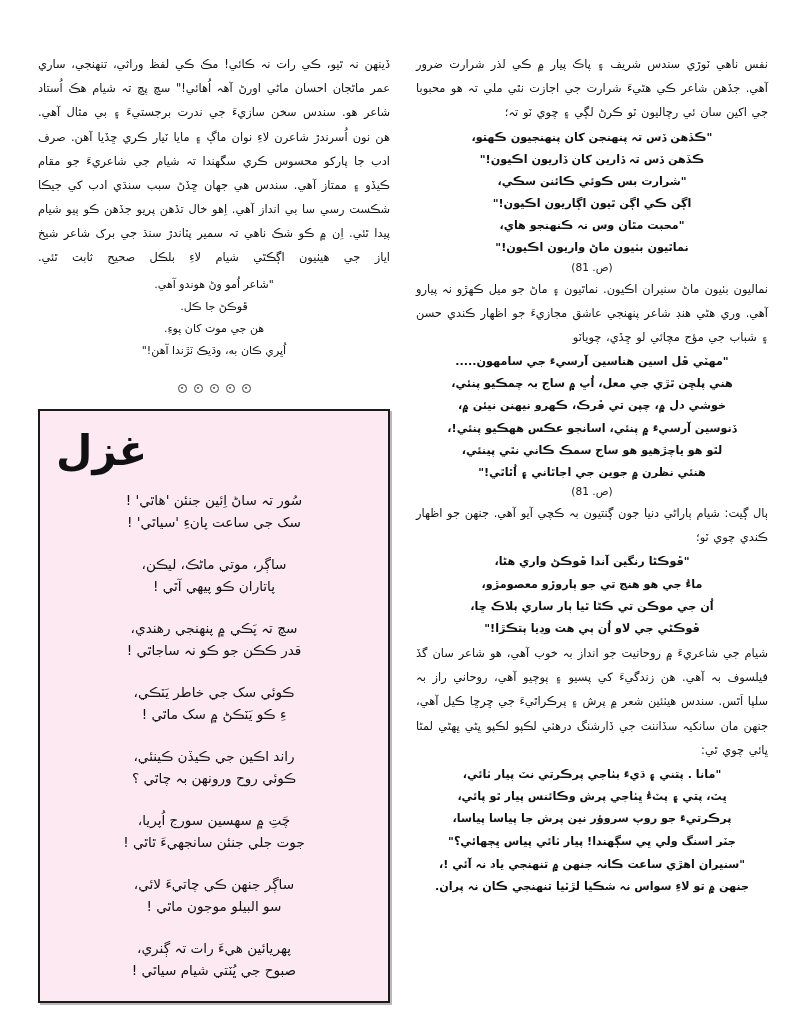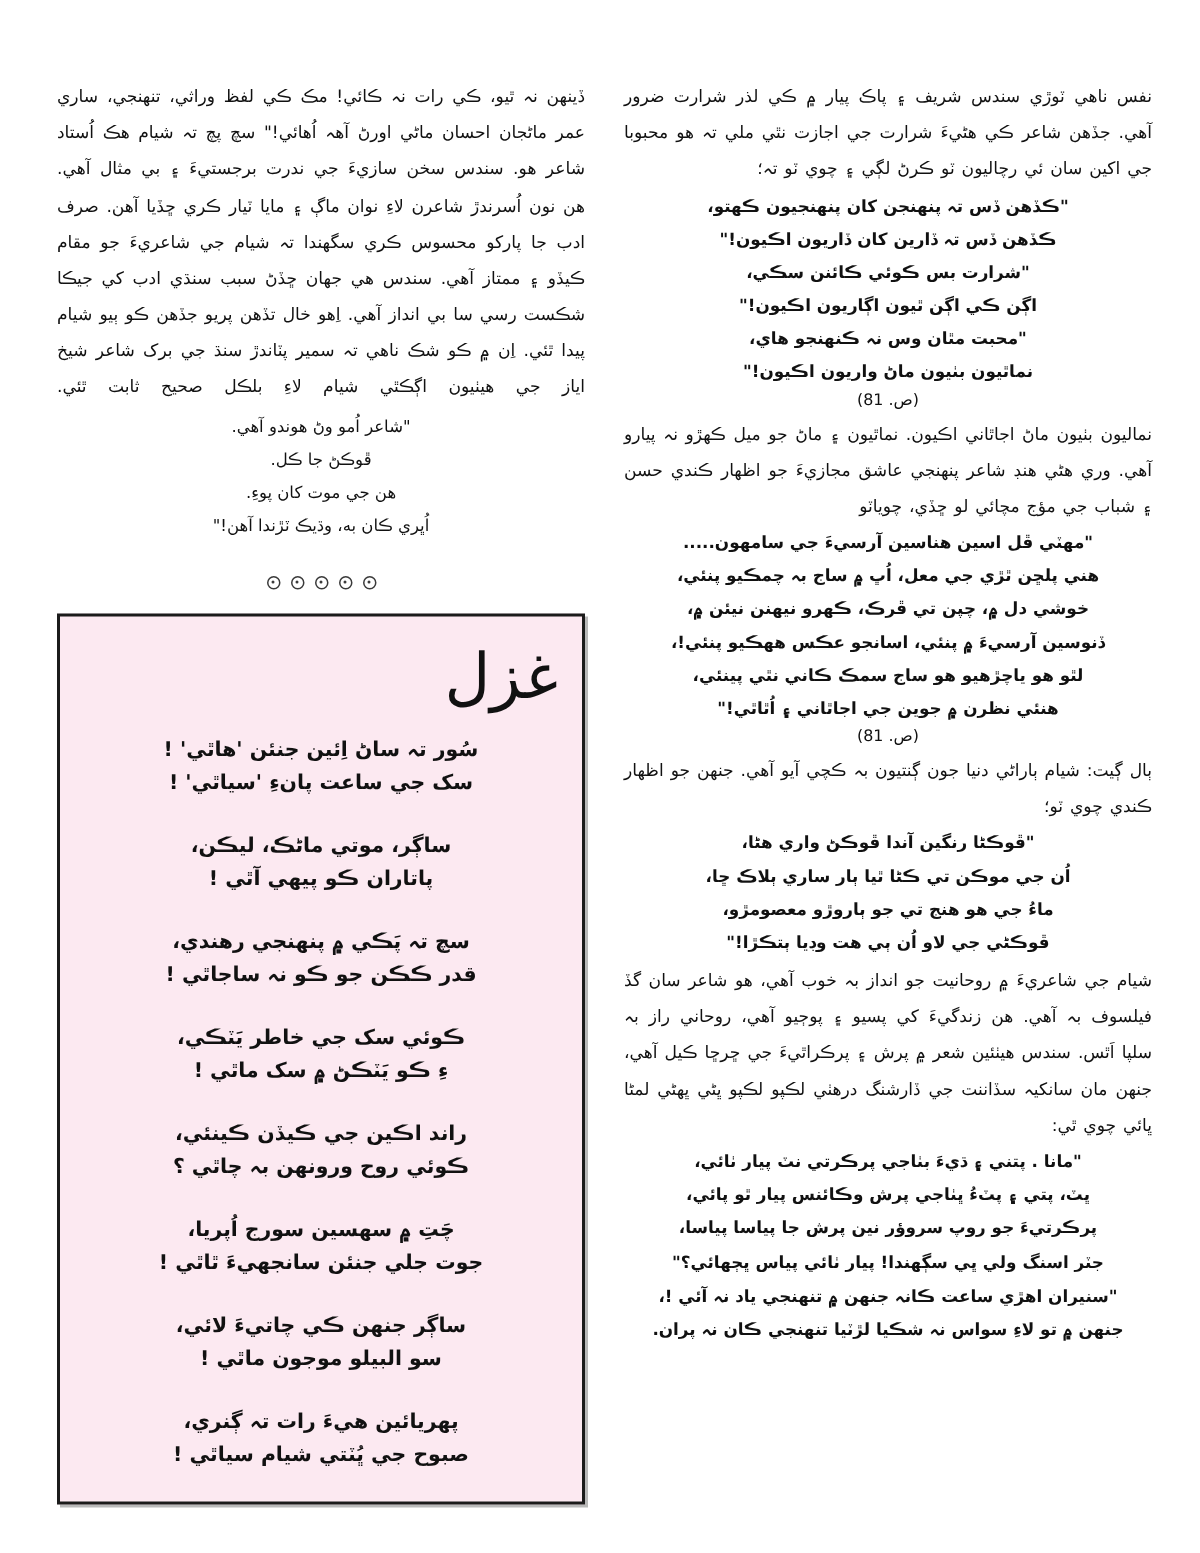--- a/index.html
+++ b/index.html
@@ -123,32 +123,32 @@
     border: 2px solid #1b1b1b;
     background: #fce9f1;
     box-shadow: 2px 2px 0 0 #b9b9b9;
     padding: 14px 16px 20px 16px;
     box-sizing: border-box;
     width: 100%;
     min-height: 575px;
   }
   .ghazal-title {
     direction: rtl;
-    text-align: right;
+    text-align: left;
     font-size: 42px;
-    font-weight: 400;
+    font-weight: 700;
     line-height: 1.05;
     margin: 4px 0 16px 0;
     letter-spacing: 0px;
   }
   .couplet {
     direction: rtl;
     text-align: center;
     font-size: 13.6px;
-    font-weight: 700;
+    font-weight: 400;
     line-height: 1.62;
     margin: 0 0 20px 0;
   }
   .couplet:last-child { margin-bottom: 0; }
   .couplet .vline { display: block; }
 </style>
 </head>
 <body>
 
 <div class="page">
@@ -167,21 +167,21 @@
         <span class="vline">ڪڏهن ڏس تہ ڏارين کان ڏاريون اڪيون!"</span>
         <span class="vline">"شرارت   بس ڪوئي ڪائنن سڪي،</span>
         <span class="vline">اڳن ڪي اڳن ٿيون اڳاريون اڪيون!"</span>
         <span class="vline">"محبت مٿان وس نہ ڪنهنجو هاي،</span>
         <span class="vline">نماٿيون بٺيون ماڻ واريون اڪيون!"</span>
       </div>
 
       <div class="cite">(ص. 81)</div>
 
       <div class="para nojust">
-        <span>نماليون بٺيون ماڻ اجاٿاني اڪيون. نماٿيون ۽ ماڻ جو ميل</span>
+        <span>نماليون بٺيون ماڻ سنيران اڪيون. نماٿيون ۽ ماڻ جو ميل</span>
         <span>ڪهڙو نہ پيارو آهي. وري هڻي هنڊ شاعر پنهنجي عاشق مجازيءَ جو</span>
         <span>اظهار ڪندي حسن ۽ شباب جي مؤج مچائي لو ڇڏي، چوياٽو</span>
       </div>
 
       <div class="verse-block">
         <span class="vline">"مهٽي ڦل اسين هناسين آرسيءَ جي سامهون.....</span>
         <span class="vline">هني پلڇن ٿڙي جي معل، اُڀ ۾ ساج بہ چمڪيو پنئي،</span>
         <span class="vline">خوشي دل ۾، چپن تي ڦرڪ، ڪهرو نيهنن نيئن ۾،</span>
         <span class="vline">ڏنوسين آرسيءَ ۾ پنئي، اسانجو عڪس ههڪيو پنئي!،</span>
         <span class="vline">لٿو هو ياچڙهيو هو ساج سمڪ ڪاني نٿي پينئي،</span>
@@ -190,22 +190,22 @@
 
       <div class="cite">(ص. 81)</div>
 
       <div class="para nojust">
         <span>ٻال ڳيت: شيام ٻاراڻي دنيا جون ڳنتيون بہ ڪچي آيو آهي. جنهن</span>
         <span>جو اظهار ڪندي چوي ٽو؛</span>
       </div>
 
       <div class="verse-block">
         <span class="vline">"ڦوڪڻا رنگين آندا ڦوڪڻ واري هڻا،</span>
+        <span class="vline">ماءُ جي هو هنج تي جو ٻاروڙو معصومڙو،</span>
         <span class="vline">اُن جي موڪن تي ڪڻا ٿيا ٻار ساري ٻلاڪ ڇا،</span>
-        <span class="vline">ماءُ جي هو هنج تي جو ٻاروڙو معصومڙو،</span>
         <span class="vline">ڦوڪڻي جي لاو اُن ٻي هت وڊيا ٻتڪڙا!"</span>
       </div>
 
       <div class="para nojust">
         <span>شيام جي شاعريءَ ۾ روحانيت جو انداز بہ خوب آهي، هو</span>
         <span>شاعر سان گڏ فيلسوف بہ آهي. هن زندگيءَ کي پسيو ۽ پوڄيو آهي،</span>
         <span>روحاني راز بہ سلپا اَٿس. سندس هيٺئين شعر ۾ پرش ۽ پرڪراٿيءَ</span>
         <span>جي ڇرڇا ڪيل آهي، جنهن مان سانکيہ سڏاننت جي ڏارشنگ درهٺي</span>
         <span>لڪپو لڪپو ڀڻي ڀهڻي لمڻا ڀائي چوي ٿي:</span>
       </div>

